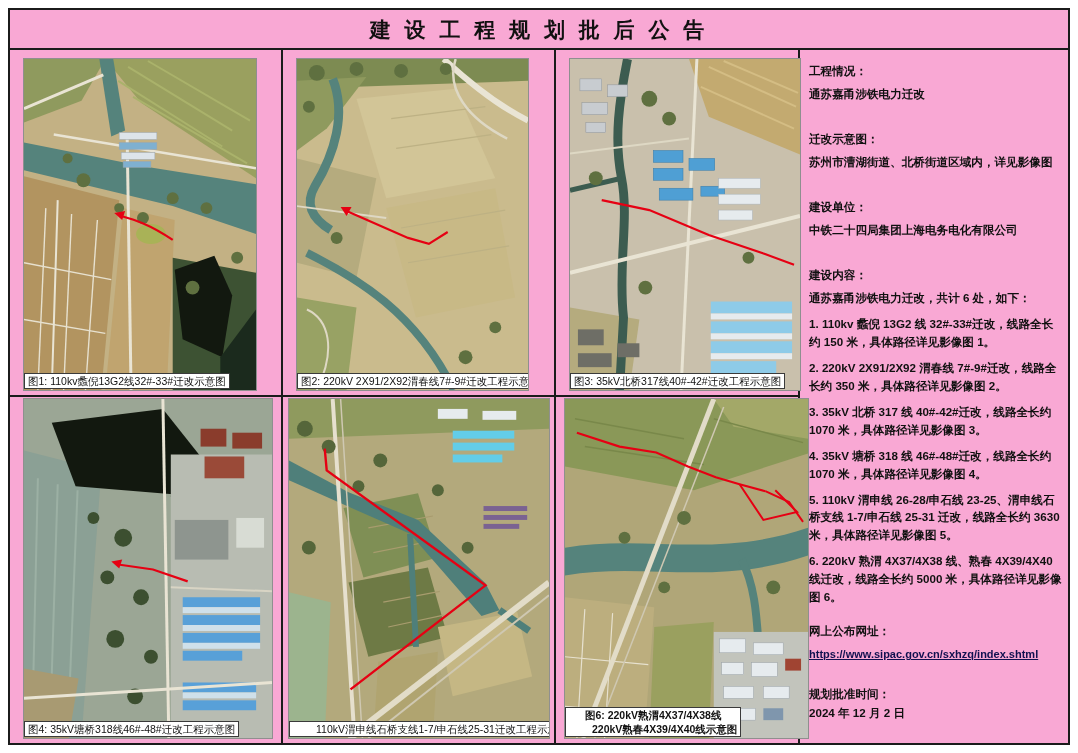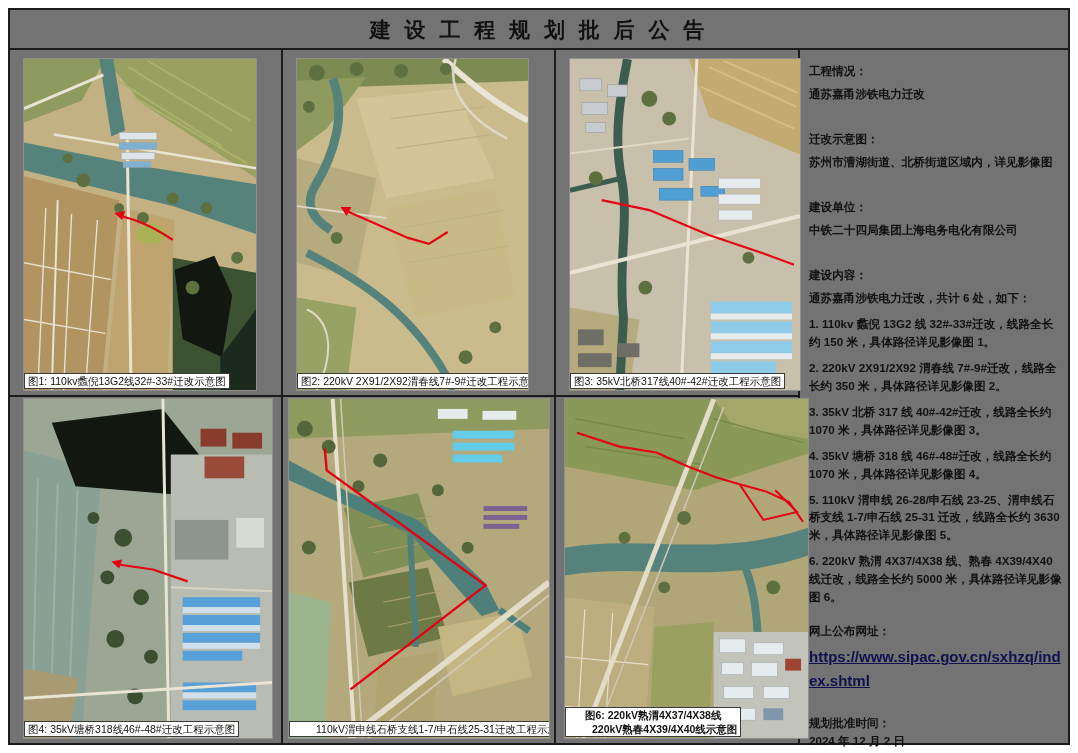--- a/index.html
+++ b/index.html
@@ -1,17 +1,17 @@
 <!DOCTYPE html>
 <html><head>
 <meta charset="utf-8">
 <style>
   * { margin:0; padding:0; box-sizing:border-box; }
   html,body { width:1078px; height:753px; background:#fff; font-family:"Liberation Sans",sans-serif; color:#111; }
-  .sheet { position:absolute; left:8px; top:8px; width:1062px; height:737px; border:2px solid #1b1b1b; background:#737373; }
+  .sheet { position:absolute; left:8px; top:8px; width:1062px; height:737px; border:2px solid #1b1b1b; background:#f9a8d4; }
   .title-row { height:40px; line-height:40px; text-align:center; font-size:21px; font-weight:bold; letter-spacing:4px; border-bottom:2px solid #1b1b1b; }
   .cols { display:flex; height:693px; }
   .imgcol { position:relative; }
   .col-a,.col-b { width:273px; border-right:2px solid #1b1b1b; }
   .col-c { width:244px; border-right:2px solid #1b1b1b; }
   .col-text { flex:1; }
   .cell-top { position:relative; height:347px; border-bottom:2px solid #1b1b1b; }
   .cell-bot { position:relative; height:344px; }
   .fig { position:absolute; border:1px solid #8f8f8f; background:#c3b184; overflow:hidden; }
   .fig svg { display:block; width:100%; height:100%; }
@@ -24,21 +24,21 @@
   #f4 { left:13px; top:1px;  width:250px; height:341px; }
   #f5 { left:5px;  top:1px;  width:262px; height:341px; }
   #f6 { left:8px;  top:1px;  width:245px; height:341px;font-weight:bold; }
   
   .info { padding:12px 6px 0 9px; font-size:11.6px; font-weight:bold; line-height:1.55; }
   .info .sec { margin-top:27px; }
   .info .sec.first { margin-top:0; }
   .info .lbl { margin-bottom:5px; }
   .info .item { margin-top:8px; }
   .info .url-wrap { margin-top:4px; }
-  .info a.url { color:#10104f; text-decoration:underline; font-size:15px; letter-spacing:0; word-break:break-all; cursor:pointer; }
+  .info a.url { color:#10104f; text-decoration:underline; font-size:11px; letter-spacing:0; word-break:break-all; cursor:pointer; }
   .info .datepair { line-height:1.6; }
   .gap16 { margin-top:16px; }
   .gap22 { margin-top:22px; }
 </style>
 </head>
 <body>
 
 <div class="sheet">
   <div class="title-row">建 设 工 程 规 划 批 后 公 告</div>
   <div class="cols">

